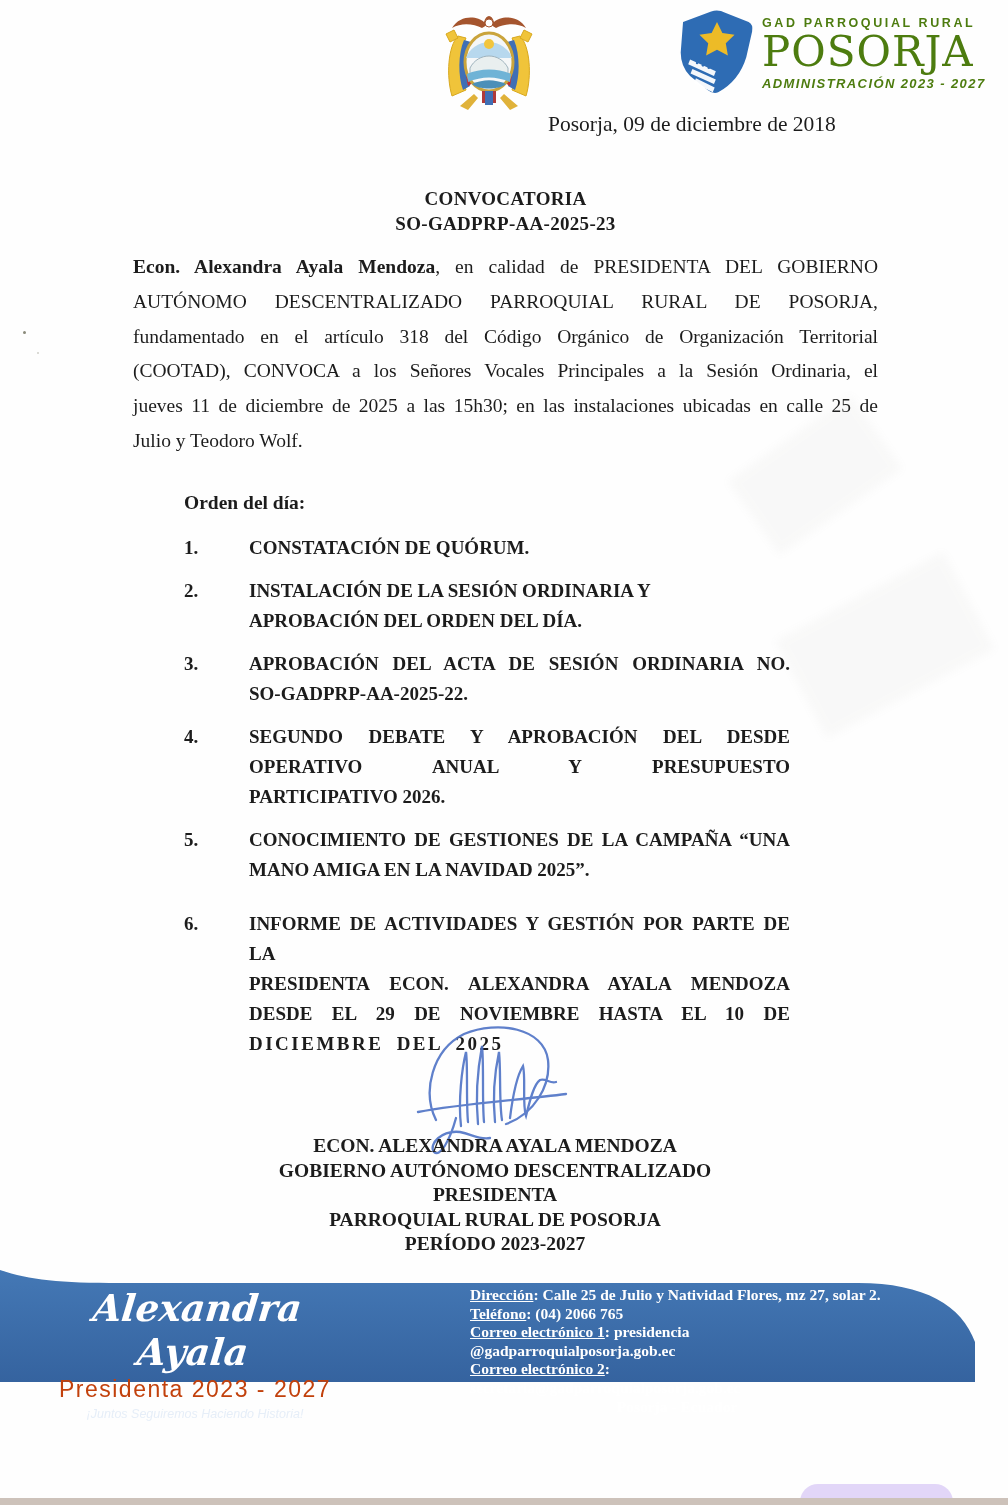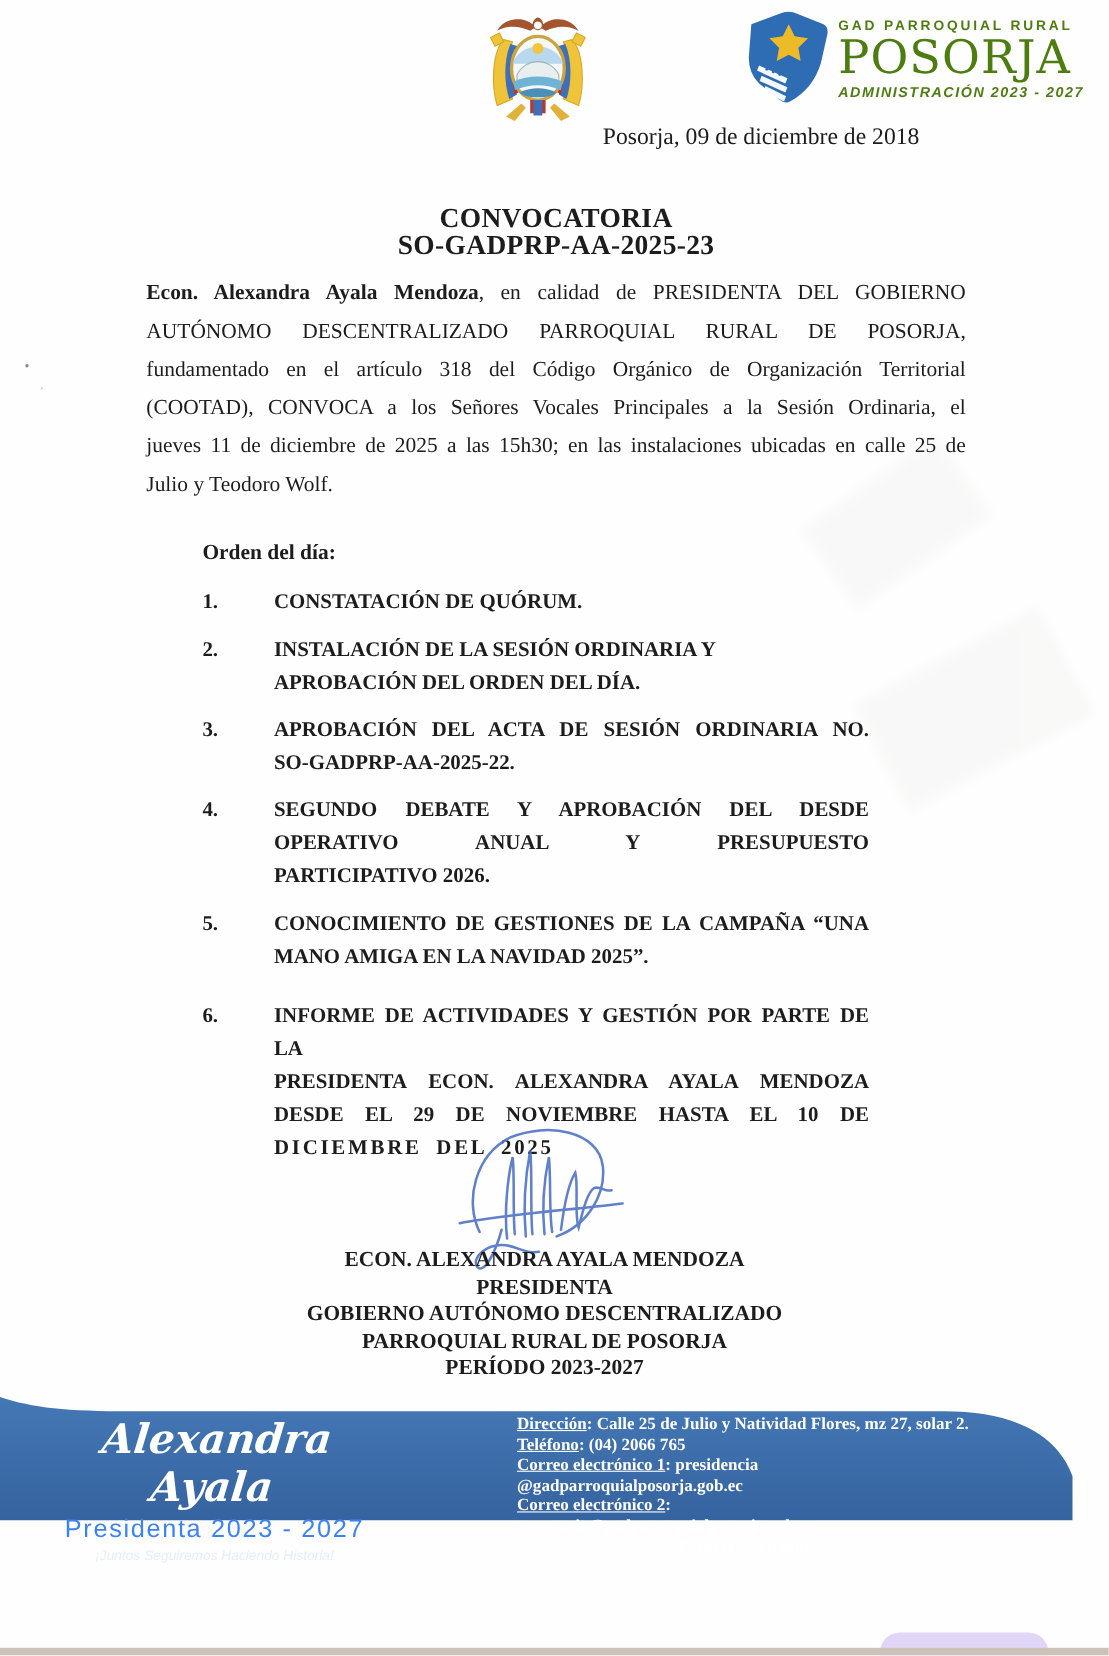--- a/index.html
+++ b/index.html
@@ -12,21 +12,21 @@
   
   .coat{position:absolute;left:430px;top:6px;width:118px;height:112px;}
   .logo{position:absolute;left:676px;top:8px;width:270px;height:100px;display:flex;align-items:flex-start;}
   .logo-shield{width:82px;height:96px;flex:0 0 auto;}
   .logo-text{margin-left:4px;padding-top:8px;color:#4d7c0f;}
   .logo-line1{font-family:"Liberation Sans",sans-serif;font-weight:bold;font-size:12.5px;letter-spacing:2.6px;white-space:nowrap;}
   .logo-name{font-family:"DejaVu Serif",serif;font-weight:normal;font-size:42px;line-height:44px;letter-spacing:1px;white-space:nowrap;}
   .logo-line3{font-family:"Liberation Sans",sans-serif;font-weight:bold;font-style:italic;font-size:13px;letter-spacing:1.4px;white-space:nowrap;margin-top:2px;}
   .date{position:absolute;left:548px;top:112px;font-size:21.5px;white-space:nowrap;}
   
-  .title{position:absolute;left:133px;top:186px;width:745px;text-align:center;font-weight:bold;font-size:25px;line-height:25px;letter-spacing:.3px;}
+  .title{position:absolute;left:133px;top:186px;width:745px;text-align:center;font-weight:bold;font-size:19px;line-height:25px;letter-spacing:.3px;}
   
   .para{position:absolute;left:133px;top:250px;width:745px;font-size:19.5px;}
   .bline{height:34.8px;line-height:34.8px;white-space:nowrap;}
   .bline.j{text-align:justify;text-align-last:justify;white-space:normal;}
   
   .orden-h{position:absolute;left:184px;top:492px;font-size:19.5px;font-weight:bold;}
   .orden{position:absolute;left:184px;top:533px;width:606px;font-size:19px;font-weight:bold;}
   .o-item{display:flex;margin-bottom:13px;}
   .o-item:nth-child(6){margin-top:24px;}
   .o-num{width:22px;flex:0 0 auto;line-height:30px;}
@@ -34,21 +34,21 @@
   .oline{line-height:30px;margin-left:43px;}
   .oline.j{text-align:justify;text-align-last:justify;}
   .oline.sp{letter-spacing:2.5px;word-spacing:6px;}
   
   .sig-svg{position:absolute;left:398px;top:1022px;width:190px;height:150px;}
   .sig-block{position:absolute;left:0;top:1134px;width:990px;text-align:center;font-weight:bold;font-size:19.5px;line-height:24.6px;}
   
   .ribbon{position:absolute;left:0;top:1268px;width:990px;height:118px;}
   .f-left{position:absolute;left:30px;top:1286px;width:330px;text-align:center;color:#fff;}
   .f-script{font-family:"DejaVu Serif",serif;font-style:italic;font-weight:bold;font-size:37px;line-height:44px;transform:skewX(-6deg);}
-  .f-sub{font-family:"Liberation Sans",sans-serif;font-size:23px;letter-spacing:1.5px;color:#3b82f6;margin-top:2px;}
+  .f-sub{font-family:"Liberation Sans",sans-serif;font-size:23px;letter-spacing:1.5px;color:#c2410c;margin-top:2px;}
   .f-slogan{font-family:"Liberation Sans",sans-serif;font-style:italic;font-size:12.5px;color:#e6eef8;margin-top:4px;}
   .f-right{position:absolute;left:470px;top:1286px;width:414px;color:#fff;font-weight:bold;font-size:15.5px;line-height:18.6px;}
   .f-right .lbl{text-decoration:underline;}
   .f-loc{text-align:center;}
   
   .strip{position:absolute;left:0;bottom:0;width:1008px;height:7px;background:#cdc2ba;}
   .blob{position:absolute;left:800px;top:1484px;width:153px;height:21px;background:#e2d6f8;border-radius:18px 18px 0 0;}
   
   .speck{position:absolute;background:#8a8a7a;border-radius:50%;}
   .ghost{position:absolute;background:#9a9a92;opacity:0.05;filter:blur(4px);}
@@ -176,22 +176,22 @@
     <path d="M80 102 C77 70 81 40 84 24 C86 42 84 78 86 100"></path>
     <path d="M97 100 C94 70 98 44 101 30 C103 48 101 80 104 98"></path>
     <path d="M112 96 C115 72 120 52 125 44 C128 56 124 82 128 94 C132 78 136 62 142 58 C148 56 152 62 158 60"></path>
     <path d="M20 90 C60 82 120 78 168 72"></path>
     <path d="M58 96 C52 118 42 136 36 130 C30 122 44 108 62 110 C74 112 80 118 92 116"></path>
   </g>
 </svg>
 
 <div class="sig-block">
   <div>ECON. ALEXANDRA AYALA MENDOZA</div>
+  <div>GOBIERNO AUTÓNOMO DESCENTRALIZADO</div>
   <div>PRESIDENTA</div>
-  <div>GOBIERNO AUTÓNOMO DESCENTRALIZADO</div>
   <div>PARROQUIAL RURAL DE POSORJA</div>
   <div>PERÍODO 2023-2027</div>
 </div>
 
 <svg class="ribbon" viewBox="0 0 990 118" preserveAspectRatio="none">
   <defs>
     <linearGradient id="rg" x1="0" y1="0" x2="0" y2="1">
       <stop offset="0" stop-color="#4478b5"></stop>
       <stop offset="1" stop-color="#35639f"></stop>
     </linearGradient>

